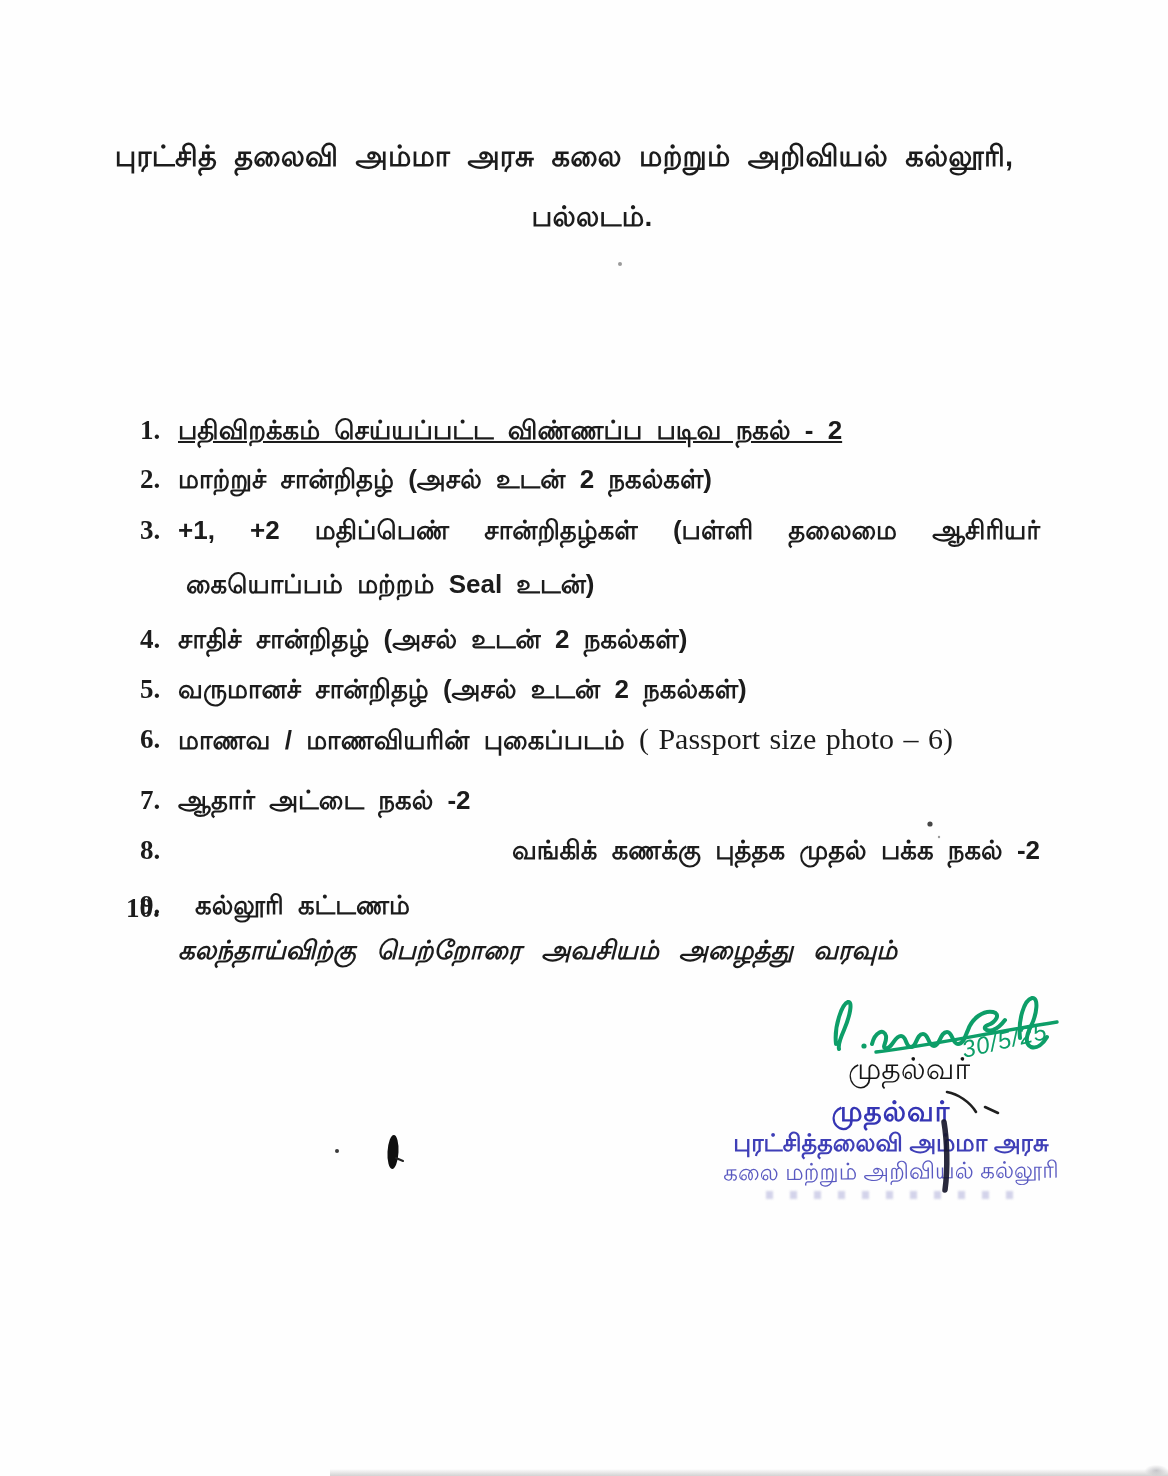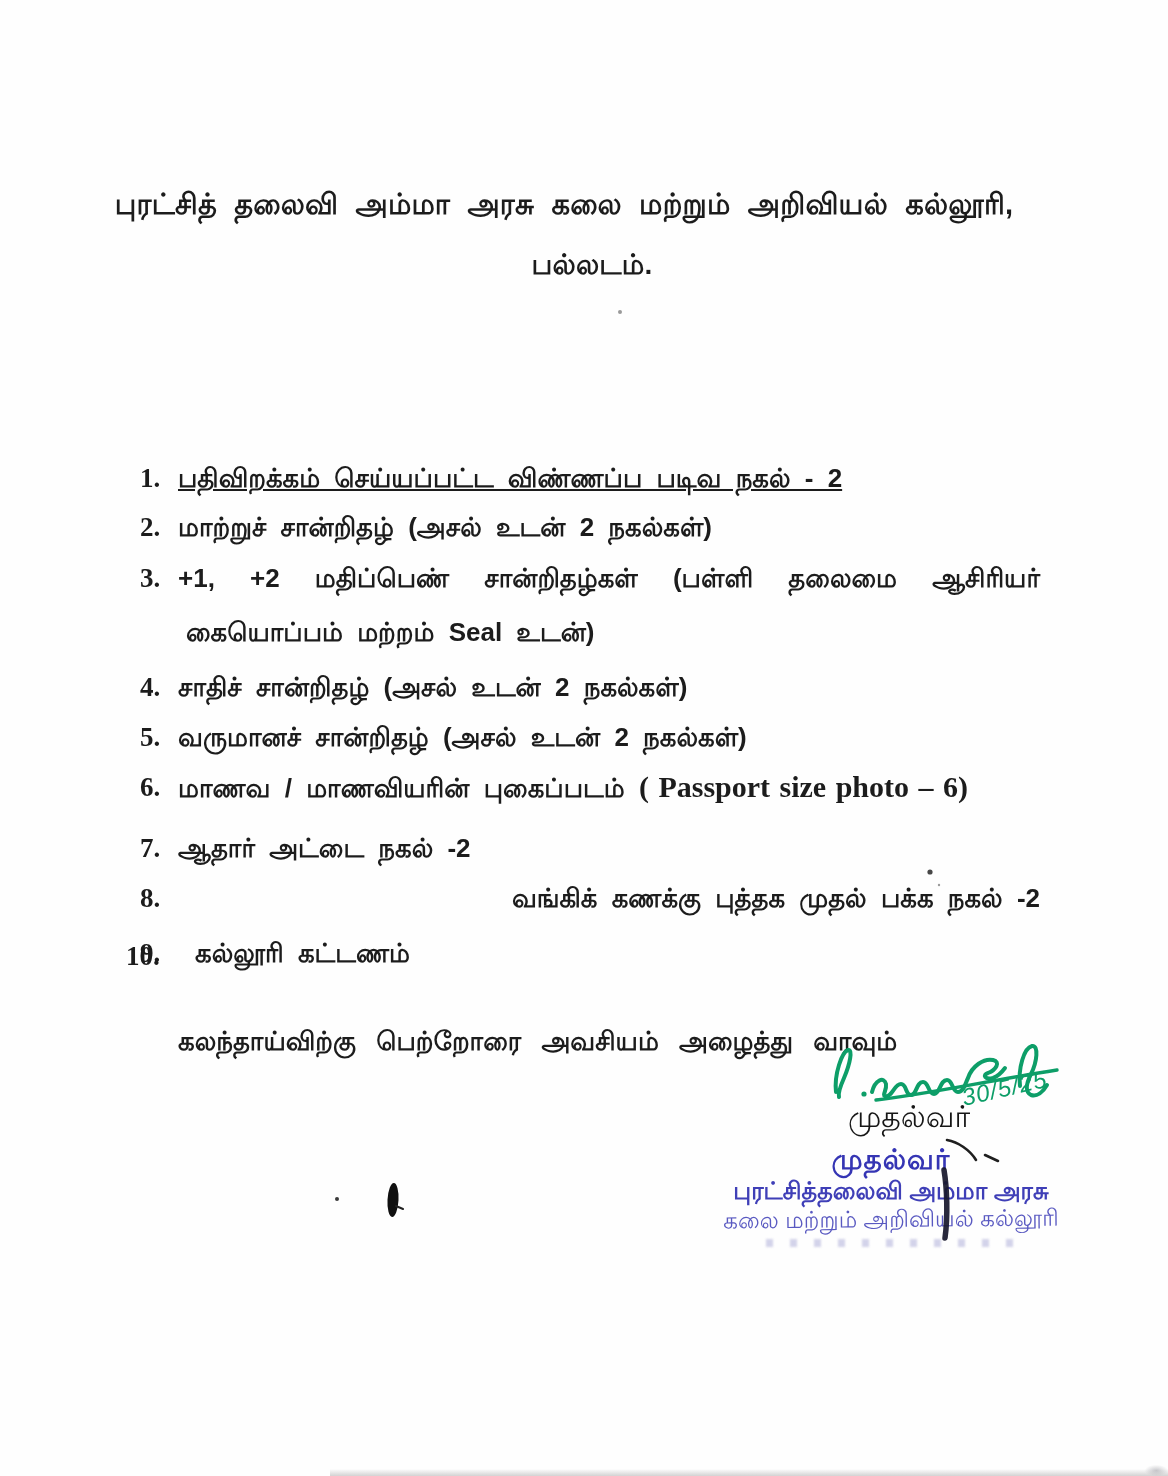--- a/index.html
+++ b/index.html
@@ -2,36 +2,36 @@
 <html><head>
 <meta charset="utf-8">
 <style>
   html,body{margin:0;padding:0;}
   body{
     width:1168px;height:1476px;position:relative;overflow:hidden;
     background:#fefefe;
     font-family:"Liberation Sans", sans-serif;
     color:#1c1c1c;
   }
-  .page{position:absolute;inset:0;margin-top:48px;}
+  .page{position:absolute;inset:0;}
   .abs{position:absolute;}
   
   .title-line{left:0;width:1168px;text-align:center;font-weight:bold;font-size:29px;line-height:36px;letter-spacing:.2px;}
   #title1{top:138px;word-spacing:9px;transform:translateX(-20px);}
   #title2{top:199px;transform:translateX(8px);font-size:28px;}
   
   .intro-line{left:106px;width:934px;font-size:27px;line-height:36px;font-weight:bold;}
   #intro1{top:306px;text-align:justify;text-align-last:justify;}
   #intro2{top:353px;word-spacing:11px;}
   
   .num{font-family:"Liberation Serif", serif;font-size:27px;line-height:34px;font-weight:bold;}
   .txt{font-size:26px;line-height:34px;font-weight:bold;width:862px;word-spacing:7px;}
   .txt.spread{text-align:justify;text-align-last:justify;word-spacing:normal;}
   .txt.wide{word-spacing:13px;}
-  .txt .en{font-family:"Liberation Serif", serif;font-size:30px;font-weight:700;word-spacing:2px;}
+  .txt .en{font-family:"Liberation Serif", serif;font-size:30px;font-weight:400;word-spacing:2px;}
   
   #sig-svg{left:812px;top:992px;}
   #sig-designation{left:848px;top:1051px;font-size:30px;line-height:36px;color:#161616;font-weight:500;}
   
   .stamp{left:700px;top:1096px;width:382px;text-align:center;filter:blur(.3px);}
   .stamp-l1{font-size:28px;line-height:32px;font-weight:bold;letter-spacing:1px;opacity:.95;}
   .stamp-l2{font-size:24px;line-height:29px;font-weight:bold;opacity:.9;}
   .stamp-l3{font-size:23px;line-height:28px;font-weight:500;opacity:.78;transform:rotate(-.5deg);}
   .stamp-l4{margin:6px auto 0;width:250px;height:8px;opacity:.32;filter:blur(1px);
     background:repeating-linear-gradient(90deg, #7a7ac0 0 7px, transparent 7px 24px);}
@@ -69,21 +69,21 @@
       <div class="abs txt" style="left: 178px; top: 672px;">வருமானச் சான்றிதழ் (அசல் உடன் 2 நகல்கள்)</div>
       <div class="abs num" style="left: 140px; top: 722px;">6.</div>
       <div class="abs txt" style="left: 178px; top: 722px;"><span>மாணவ / மாணவியரின் புகைப்படம்</span> <span class="en">( Passport size photo – 6)</span></div>
       <div class="abs num" style="left: 140px; top: 783px;">7.</div>
       <div class="abs txt" style="left: 178px; top: 783px;">ஆதார் அட்டை நகல் -2</div>
       <div class="abs num" style="left: 140px; top: 833px;">8.</div>
       <div class="abs txt" style="left: 178px; top: 833px; text-align: right;">வங்கிக் கணக்கு புத்தக முதல் பக்க நகல் -2</div>
       <div class="abs num" style="left: 140px; top: 888px;">9.</div>
       <div class="abs txt" style="left: 195px; top: 888px;">கல்லூரி கட்டணம்</div>
       <div class="abs num" style="left: 126px; top: 891px;">10.</div>
-      <div class="abs txt wide" style="left: 178px; top: 976px;">கலந்தாய்விற்கு பெற்றோரை அவசியம் அழைத்து வரவும்</div>
+      <div class="abs txt wide" style="left: 178px; top: 933px; font-style: italic;">கலந்தாய்விற்கு பெற்றோரை அவசியம் அழைத்து வரவும்</div>
     </div>
 
   <svg id="sig-svg" class="abs" width="262" height="100" viewBox="0 0 262 100">
     <g stroke="#0d9e68" stroke-width="4" fill="none" stroke-linecap="round" stroke-linejoin="round">
       <path d="M24,52 C22,34 30,12 36,10 C41,9 38,24 32,38 C28,47 26,53 27,57"></path>
       <circle cx="52" cy="54" r="2.6" fill="#0d9e68" stroke="none"></circle>
       <path d="M60,52 C63,40 72,36 74,44 C75,50 70,55 73,56 C80,58 82,44 89,44 C95,44 93,55 99,55
                C105,55 104,42 111,42 C117,42 116,54 122,54 C128,54 128,40 135,40 C141,40 140,52 146,52
                C152,52 153,44 156,38 C160,26 172,18 181,20 C189,22 184,30 176,33 C170,35 173,40 181,38
                C187,36 190,32 193,28"></path>

